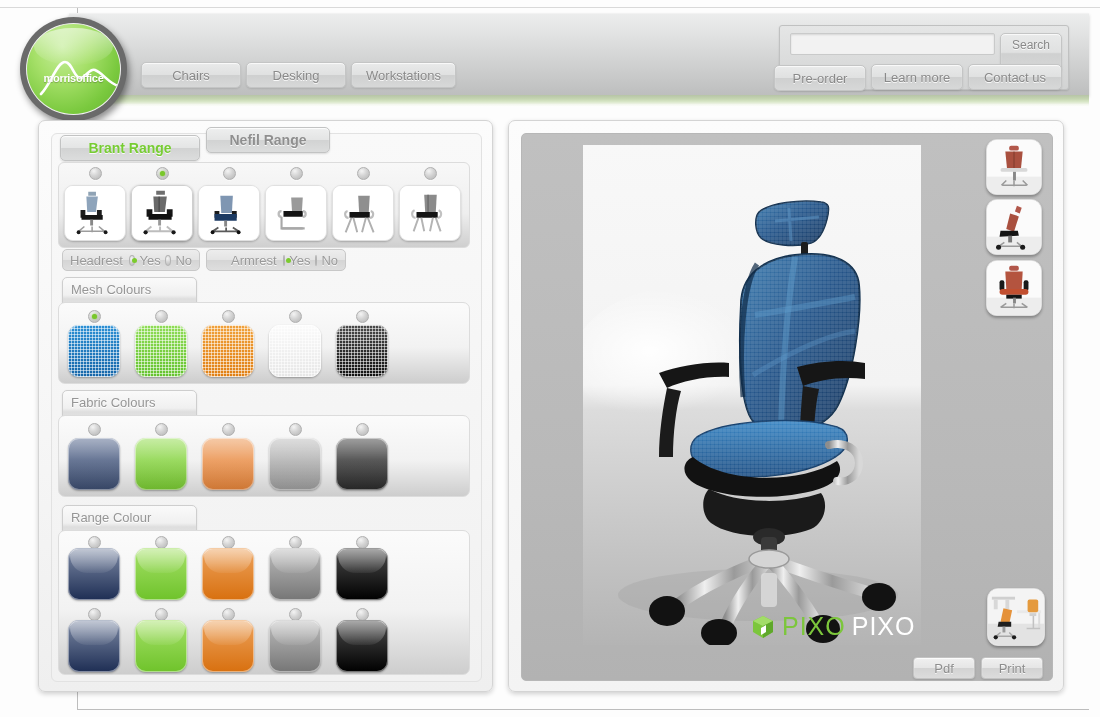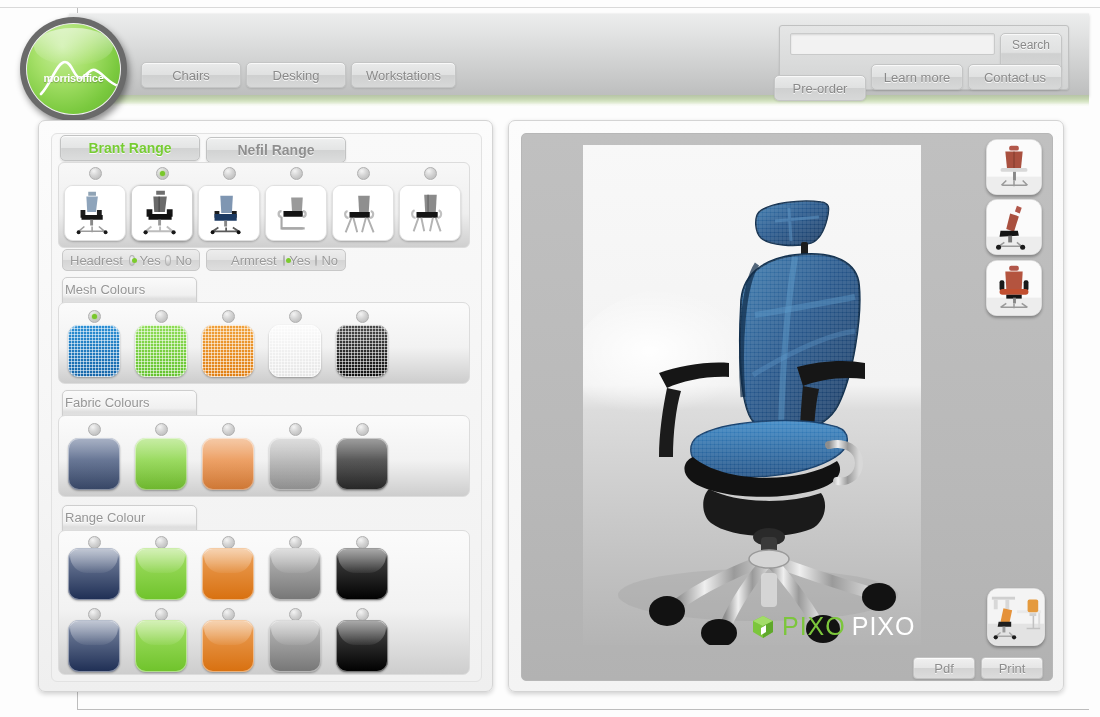--- a/index.html
+++ b/index.html
@@ -110,21 +110,21 @@
     border: 1px solid #c9caca;
     border-radius: 2px;
     font-family: "Liberation Sans", sans-serif; font-size: 12px;
     color: #555; padding: 0 5px;
     box-shadow: 0 1px 2px rgba(0,0,0,0.12) inset;
   }
   #btn-search {
     position: absolute; left: 1000px; top: 33px; width: 62px; height: 40px;
     line-height: 22px; font-size: 12px;
   }
-  #btn-preorder  { position:absolute; left: 774px;  top: 75px; width: 92px; }
+  #btn-preorder  { position:absolute; left: 774px;  top: 65px; width: 92px; }
   #btn-learnmore { position:absolute; left: 871px;  top: 64px; width: 92px; }
   #btn-contactus { position:absolute; left: 968px;  top: 64px; width: 94px; }
 
   
   #left-panel {
     position: absolute; left: 38px; top: 120px;
     width: 455px; height: 572px;
     background: linear-gradient(to bottom, #fcfcfc 0%, #f6f6f6 55%, #efefef 100%);
     border: 1px solid #d4d4d4;
     border-radius: 7px;
@@ -142,21 +142,21 @@
     position: absolute; height: 26px; line-height: 25px;
     text-align: center; font-size: 14px; font-weight: bold;
     background: linear-gradient(to bottom,#eeefef 0%,#e4e5e5 48%,#d2d3d3 52%,#dcdddd 100%);
     border: 1px solid #c2c3c3;
     border-radius: 5px;
     box-shadow: 0 1px 1px rgba(255,255,255,0.9) inset, 0 1px 2px rgba(0,0,0,0.12);
     cursor: pointer; user-select: none;
     text-shadow: 0 1px 0 rgba(255,255,255,0.85);
   }
   #tab-brant { left: 60px; top: 135px; width: 140px; color: #77cc33; }
-  #tab-nefil { left: 206px; top: 137px; width: 140px; color: #8f8f8f; }
+  #tab-nefil { left: 206px; top: 127px; width: 124px; color: #8f8f8f; }
 
   
   #chair-strip {
     position: absolute; left: 58px; top: 162px;
     width: 412px; height: 86px;
     background: linear-gradient(to bottom, #f8f8f8 0%, #eeeeee 60%, #cfcfcf 100%);
     border: 1px solid #dcdcdc;
     border-radius: 6px;
   }
   .radio {
@@ -201,21 +201,21 @@
   .optbar .mini.on:after {
     content:""; position:absolute; left:2px; top:2px; width:5px; height:5px;
     border-radius:50%; background:#7ccb2e;
   }
   #opt-headrest { left: 62px; top: 249px; width: 138px; }
   #opt-armrest  { left: 206px; top: 249px; width: 140px; padding-left: 24px; }
 
   
   .seclabel {
     position: absolute; height: 40px; line-height: 23px;
-    font-size: 13px; color: #969696; padding-left: 2px;
+    font-size: 13px; color: #969696; padding-left: 8px;
     background: linear-gradient(to bottom,#fafafa 0%,#f0f0f0 45%,#dedede 55%,#e8e8e8 100%);
     border: 1px solid #cecece; border-radius: 5px;
     text-shadow: 0 1px 0 rgba(255,255,255,0.9);
     box-shadow: 0 1px 2px rgba(0,0,0,0.10);
     user-select:none;
   }
   #lbl-mesh   { left: 62px; top: 277px; width: 135px; }
   #lbl-fabric { left: 62px; top: 390px; width: 135px; }
   #lbl-combi  { left: 62px; top: 505px; width: 135px; }
 

